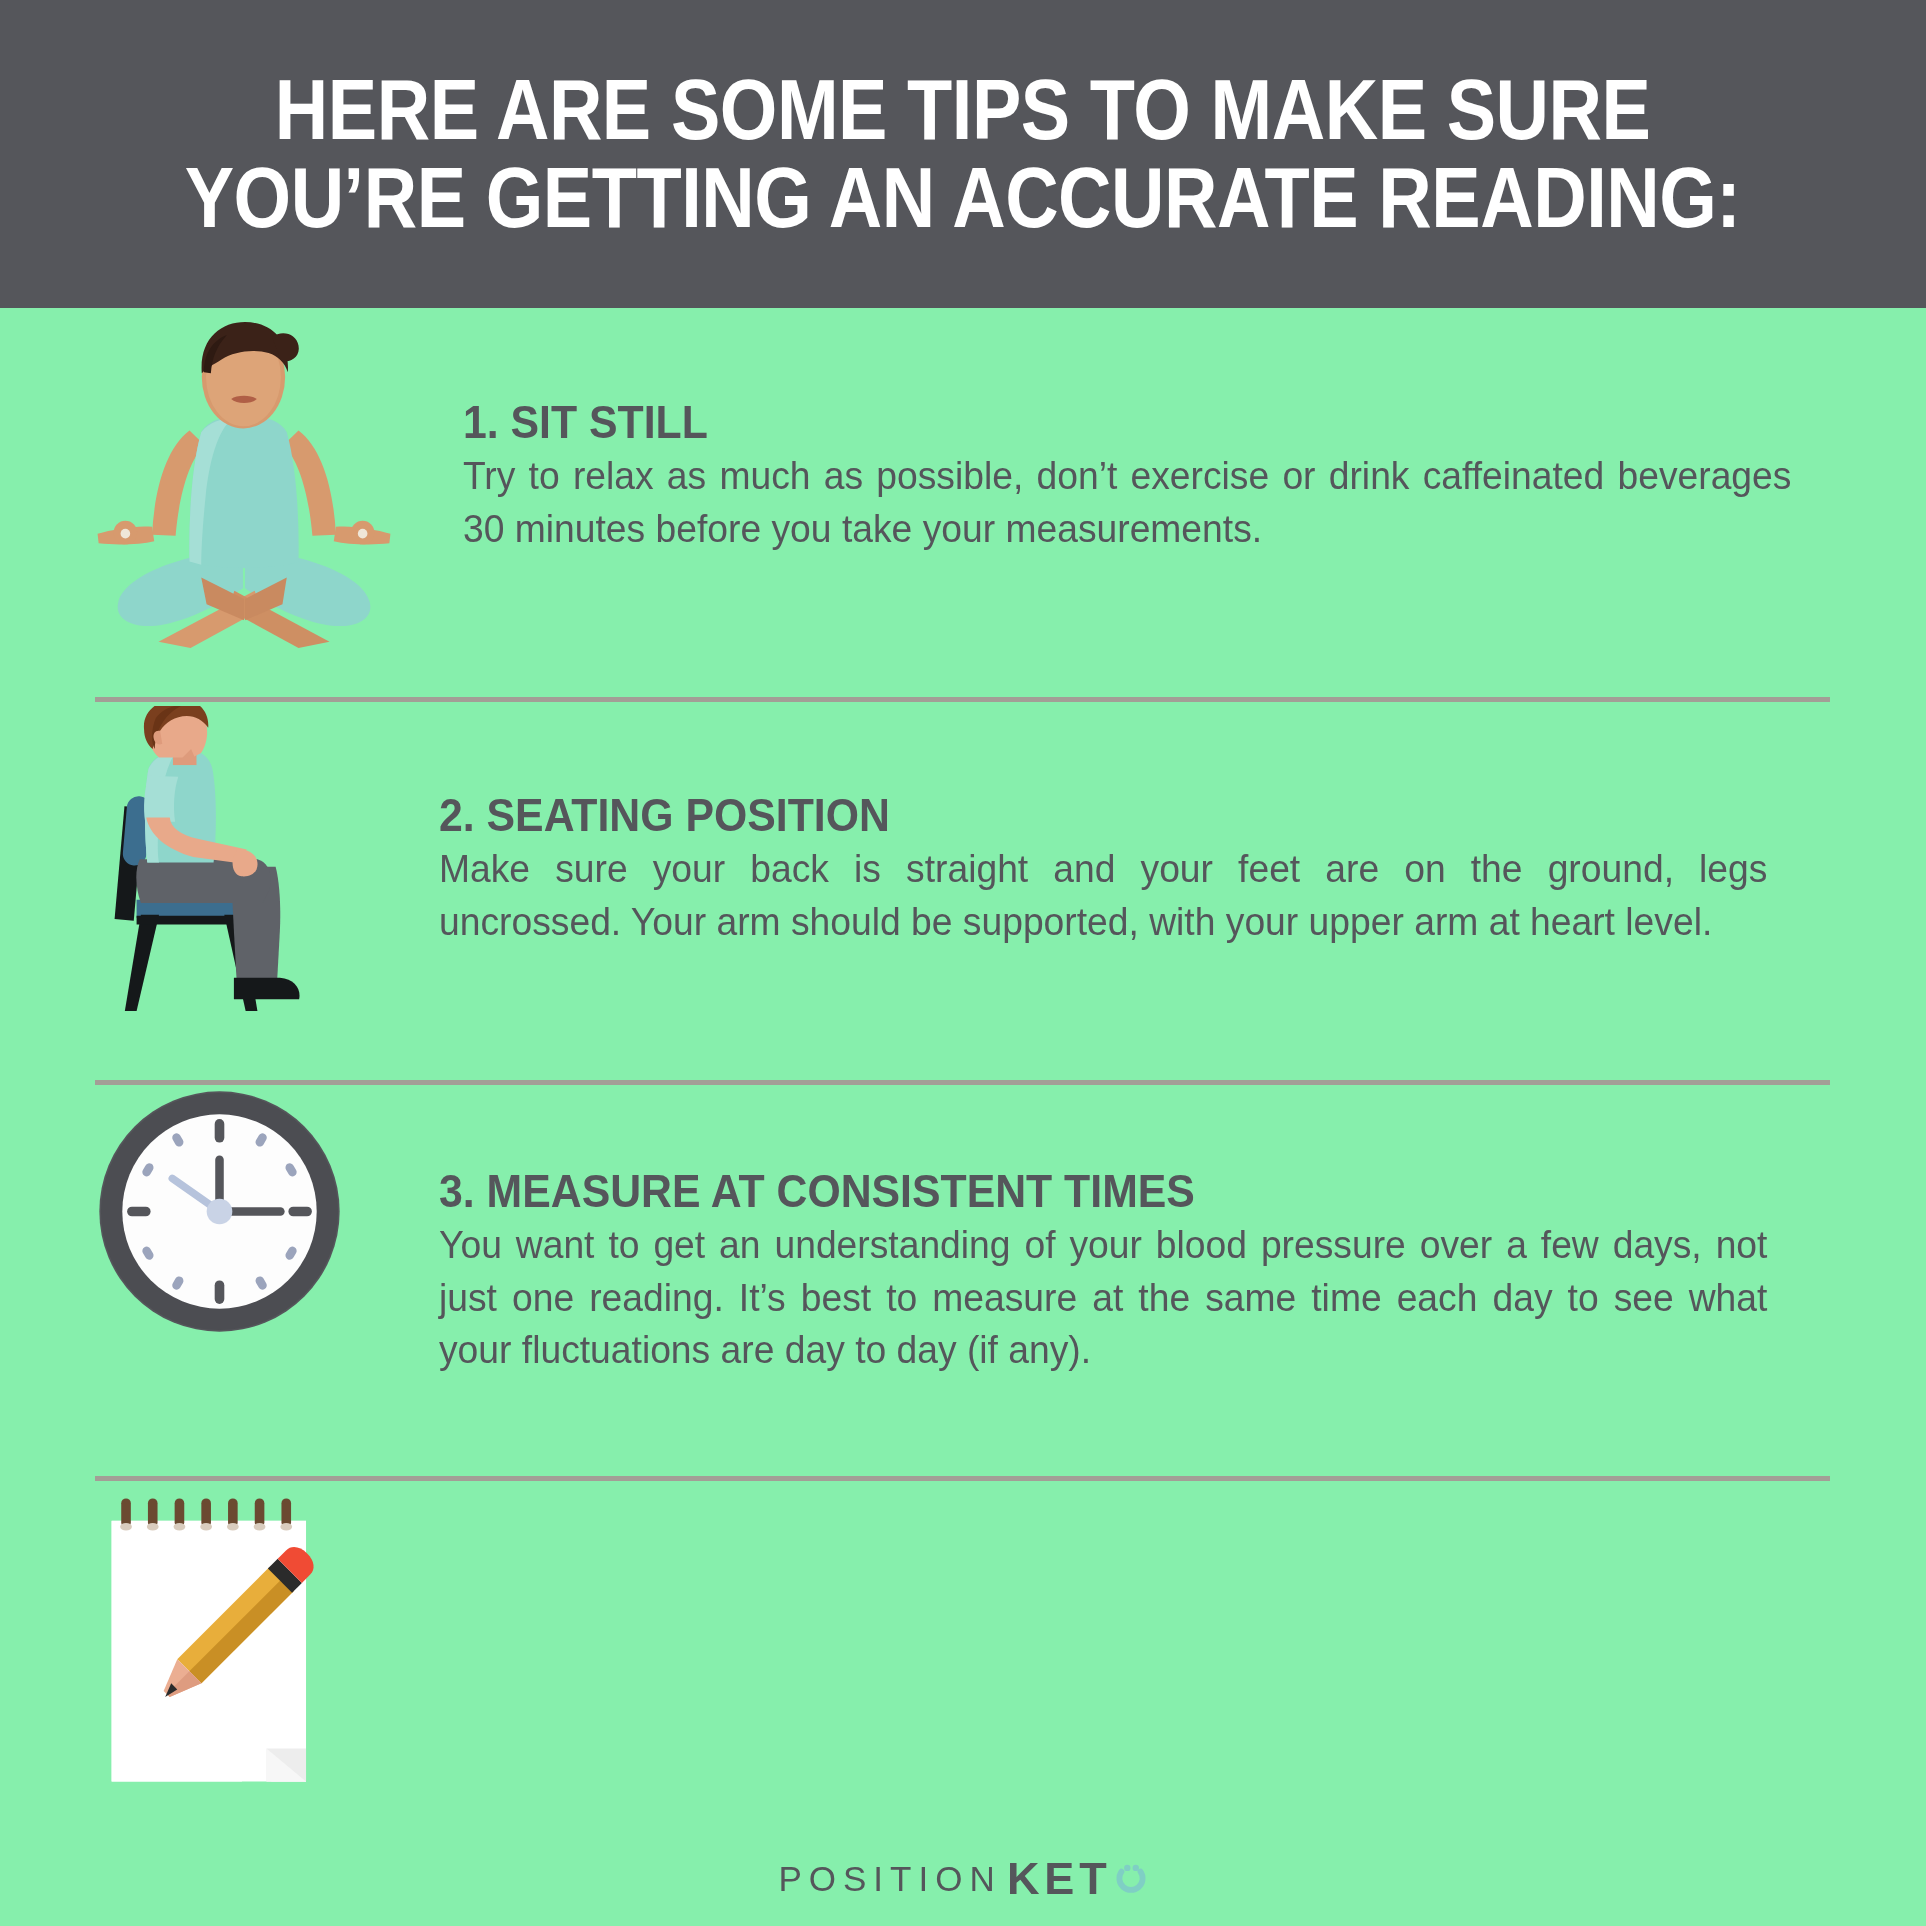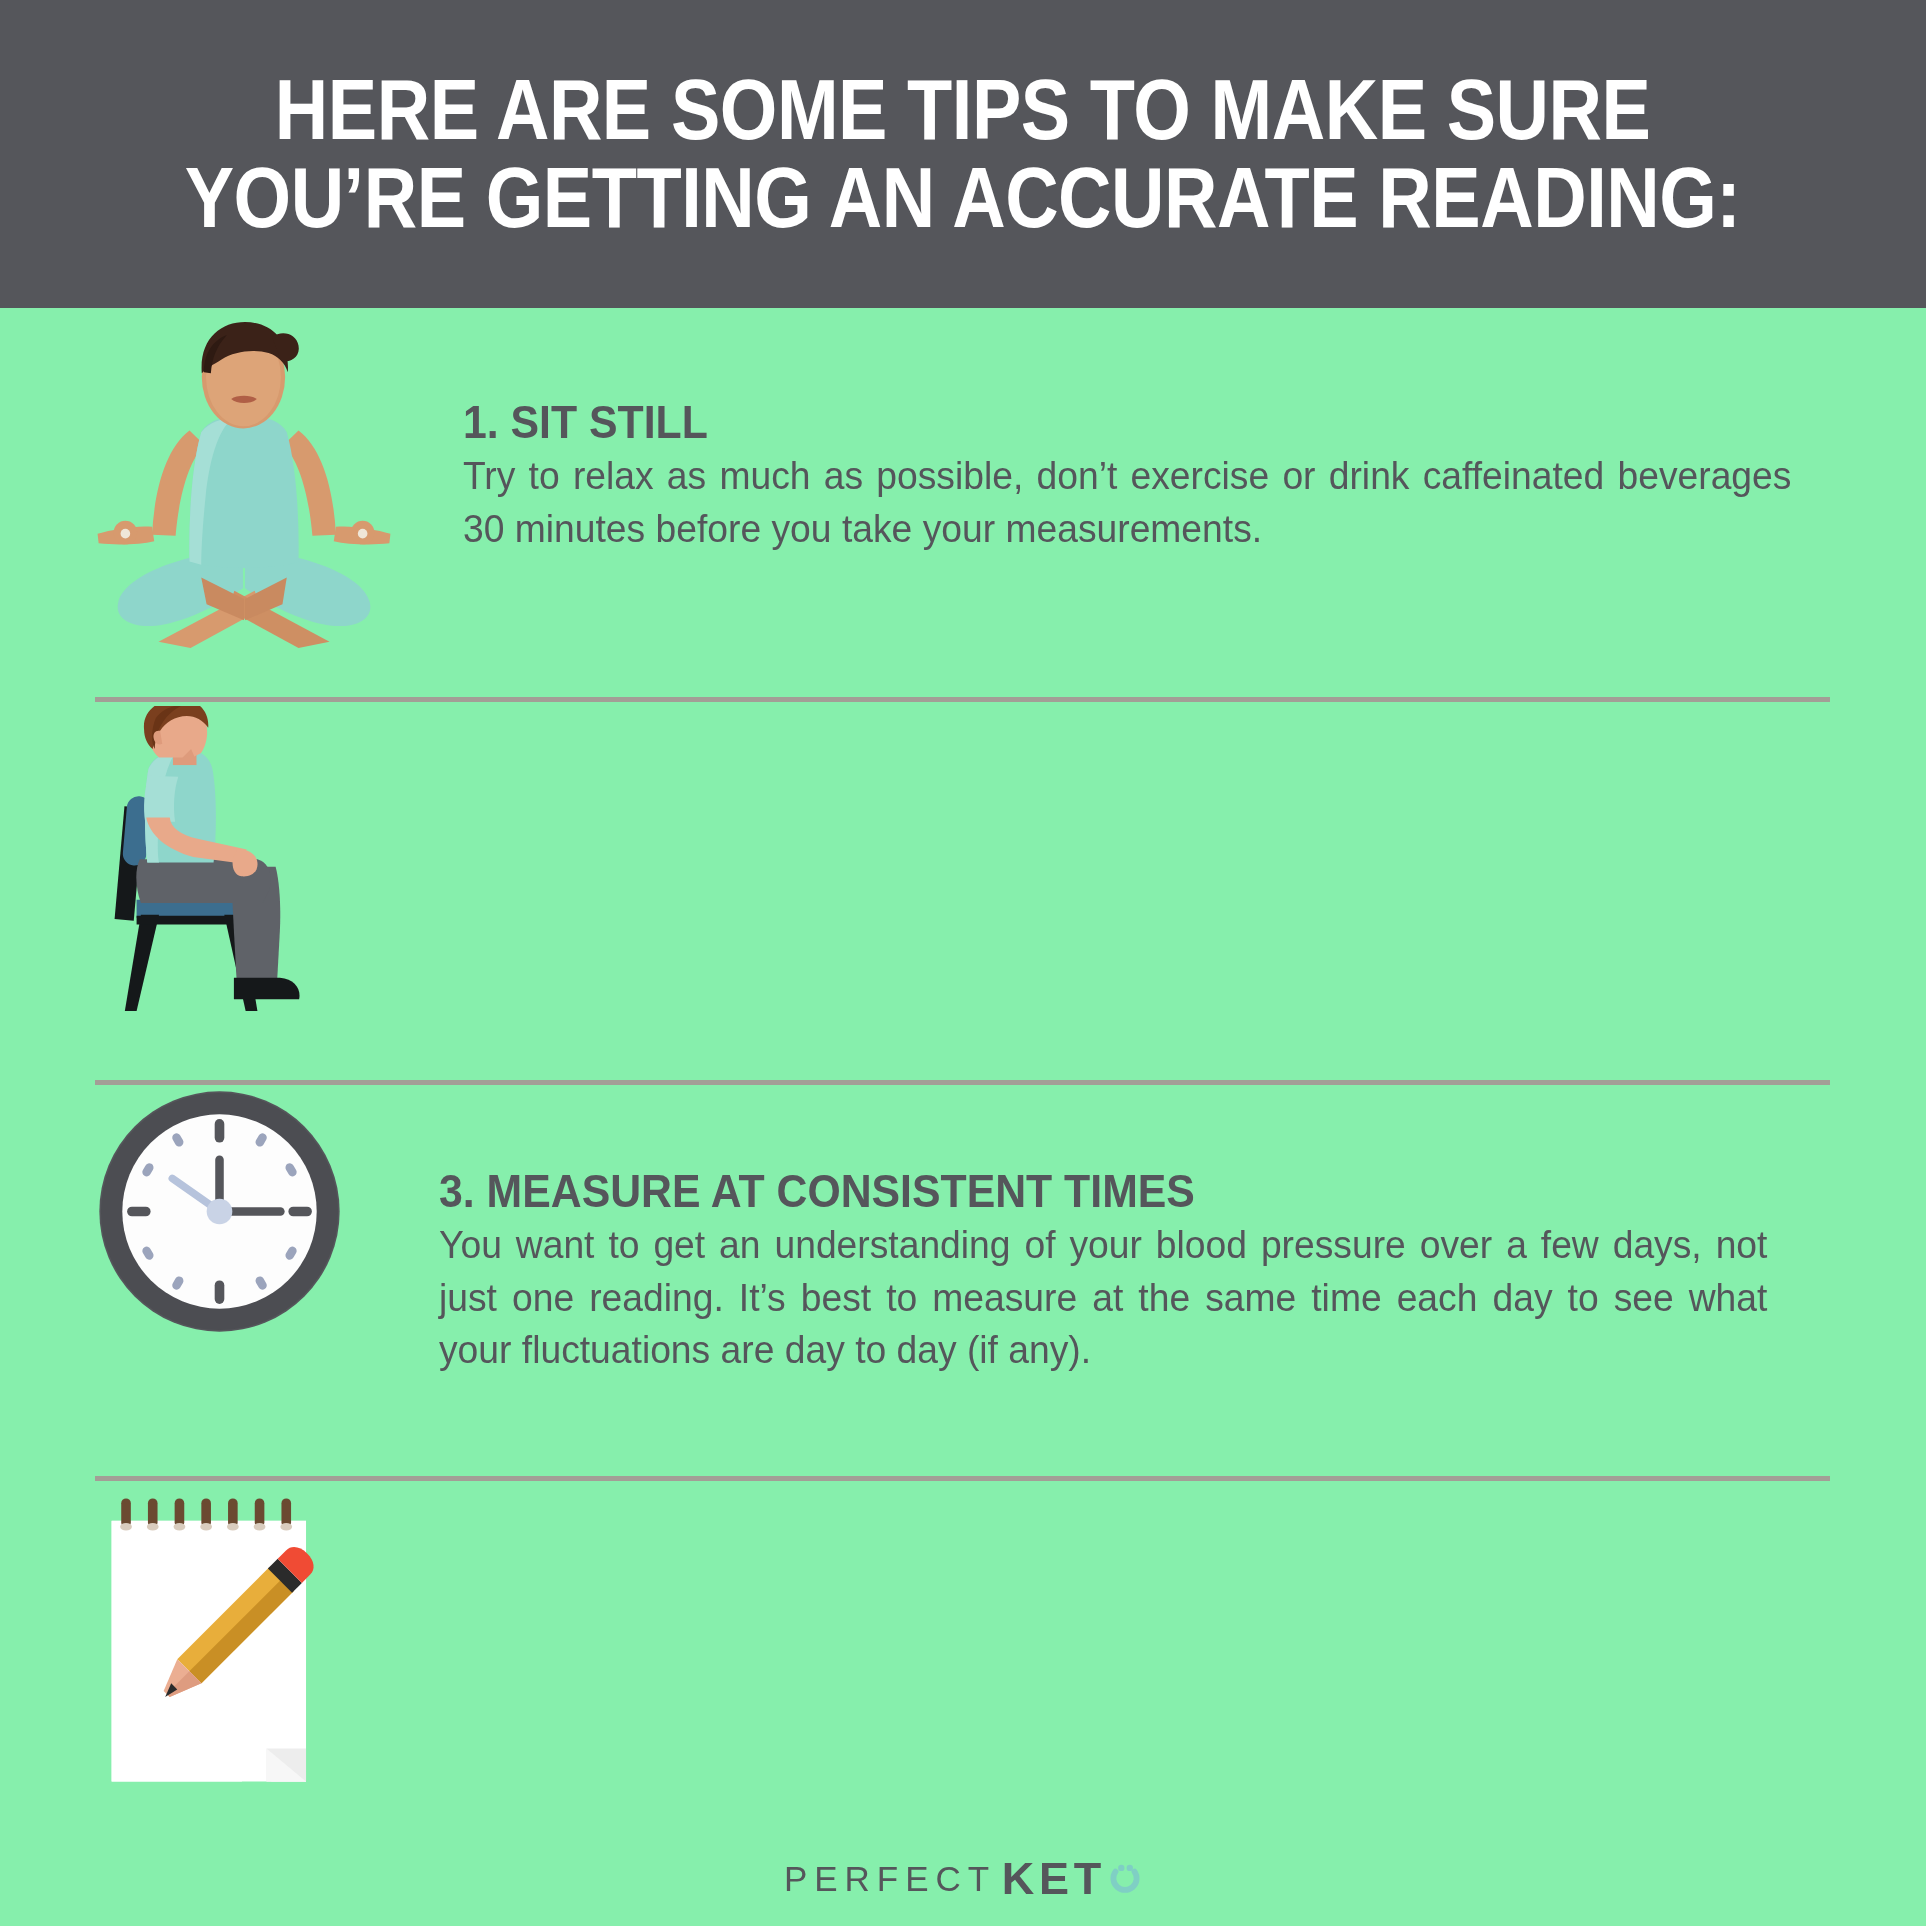--- a/index.html
+++ b/index.html
@@ -191,20 +191,24 @@
 
         <path d="M172 62 L216 62 L216 110 L172 110 Z" fill="#DE9B7C"></path>
 
         <path d="M124 42 C124 12 150 -8 180 -8 C214 -8 236 14 236 48 C236 66 230 80 224 88 L212 94 L206 80 L190 96 L146 96 C132 84 124 64 124 42 Z" fill="#E8A98A"></path>
 
         <path d="M118 44 C114 8 146 -14 182 -14 C218 -14 240 8 238 40 C228 26 214 18 198 18 C176 18 158 30 148 46 C140 58 136 68 134 80 C124 72 118 58 118 44 Z" fill="#7A3F1E"></path>
         <path d="M140 22 C152 6 170 -2 190 -2 C168 8 152 26 144 48 C140 60 138 70 138 80 C130 68 132 40 140 22 Z" fill="#6A3416"></path>
 
         <path d="M148 46 C140 44 134 50 136 60 C138 70 146 74 152 70 Z" fill="#DE9B7C"></path>
       </svg>
+    </div>
+    <div class="txt-col">
+      <h2 class="sec-heading">2. SEATING POSITION</h2>
+      <p class="sec-body">Make sure your back is straight and your feet are on the ground, legs uncrossed. Your arm should be supported, with your upper arm at heart level.</p>
     </div>
   </div>
   <div class="divider d2"></div>
 
   <div class="section sec3">
     <div class="art-col">
       <svg class="art-svg" width="251" height="251" viewBox="0 0 470 470">
         <circle cx="235" cy="235" r="225" fill="#55565B"></circle>
         <circle cx="235" cy="235" r="222" fill="#4C4D52"></circle>
         <circle cx="235" cy="235" r="182" fill="#FDFDFD"></circle>
@@ -275,21 +279,21 @@
           <path d="M196 352 L260 352 L236 412 L220 412 Z" fill="#EBAE92"></path>
           <path d="M228 352 L260 352 L236 412 L228 412 Z" fill="#DE9C80"></path>
           <path d="M220 392 L236 392 L230 418 Z" fill="#2B2B2B"></path>
         </g>
       </svg>
     </div>
   </div>
 
   <div class="footer">
     <div class="logo-wrap">
-      <span class="logo-perfect">PERFECT</span>
+      <span class="logo-perfect">POSITION</span>
       <span class="logo-keto">KET</span>
       <svg class="logo-mark" width="34" height="37" viewBox="0 0 64 70">
         <path d="M14 22 A22 22 0 1 0 50 22" fill="none" stroke="#7FCFC4" stroke-width="11" stroke-linecap="round"></path>
         <circle cx="25" cy="15" r="6" fill="#7FCFC4"></circle>
         <circle cx="41" cy="15" r="6" fill="#7FCFC4"></circle>
       </svg>
     </div>
   </div>
 
 </div>

